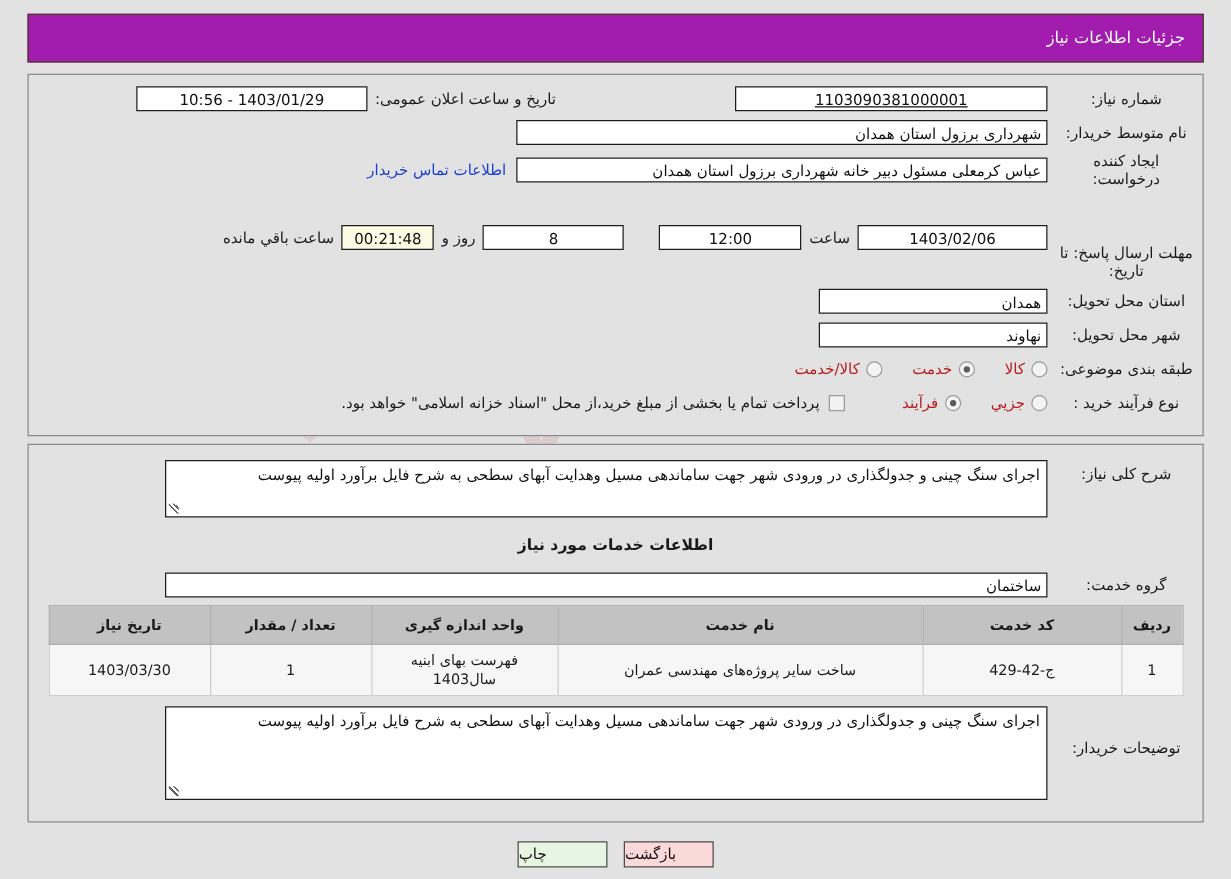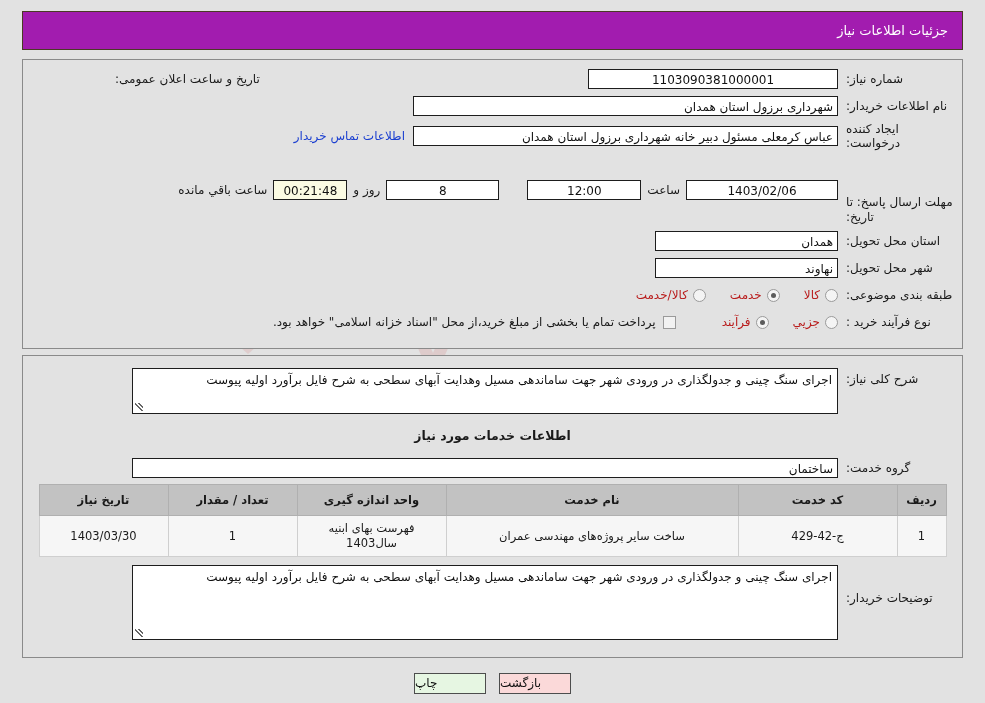--- a/index.html
+++ b/index.html
@@ -104,21 +104,21 @@
   .frow {
     display: flex;
     flex-direction: row;
     align-items: center;
     margin-bottom: 5px;
     min-height: 22px;
   }
   .lbl {
     font-size: 12px;
     color: #1a1a1a;
-    text-align: left;
+    text-align: center;
     padding-left: 8px;
     box-sizing: border-box;
     flex: 0 0 118px;
     line-height: 14px;
   }
   .lbl.two-line { line-height: 15px; margin-top: 40px; }
 
   .fld {
     border: 1px solid #1d1d1d;
     background: #ffffff;
@@ -128,21 +128,21 @@
     color: #111;
     padding: 0 4px;
     box-sizing: border-box;
     text-align: center;
     overflow: hidden;
     white-space: nowrap;
   }
   .fld.right { text-align: right; }
   .fld.cream { background: #fbfbe3; }
 
-  .w-need-no   { width: 250px; }
+  .w-need-no   { width: 250px; text-decoration: underline; }
   .w-org       { width: 425px; }
   .w-creator   { width: 425px; }
   .w-date      { width: 152px; }
   .w-time      { width: 114px; }
   .w-days      { width: 113px; }
   .w-count     { width: 74px; }
   .w-province  { width: 183px; }
   .w-city      { width: 183px; padding-left: 36px; }
   .w-announce  { width: 185px; }
 
@@ -309,25 +309,26 @@
     <div class="header-title">جزئیات اطلاعات نیاز</div>
   </div>
 
   <div class="panel">
 
     <div class="frow">
       <div class="lbl">شماره نیاز:</div>
       <div class="fld w-need-no">1103090381000001</div>
       <div class="spacer-flex"></div>
       <div class="inline-txt">تاریخ و ساعت اعلان عمومی:</div>
+      <div class="fld w-announce">1403/01/29 - 10:56</div>
       <div style="width:80px;"></div>
     </div>
 
     <div class="frow">
-      <div class="lbl">نام اطلاعات خریدار:</div>
+      <div class="lbl">نام متوسط خریدار:</div>
       <div class="fld right w-org">شهرداری برزول استان همدان</div>
     </div>
 
     <div class="frow">
       <div class="lbl">ایجاد کننده درخواست:</div>
       <div class="fld right w-creator">عباس  کرمعلی مسئول دبیر خانه شهرداری برزول استان همدان</div>
       <div class="link">اطلاعات تماس خریدار</div>
     </div>
 
     <div class="frow">

